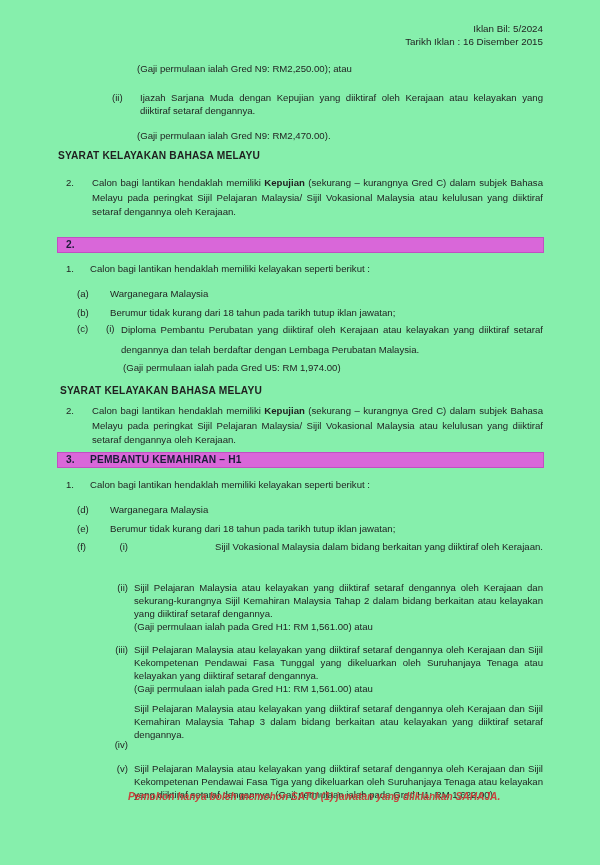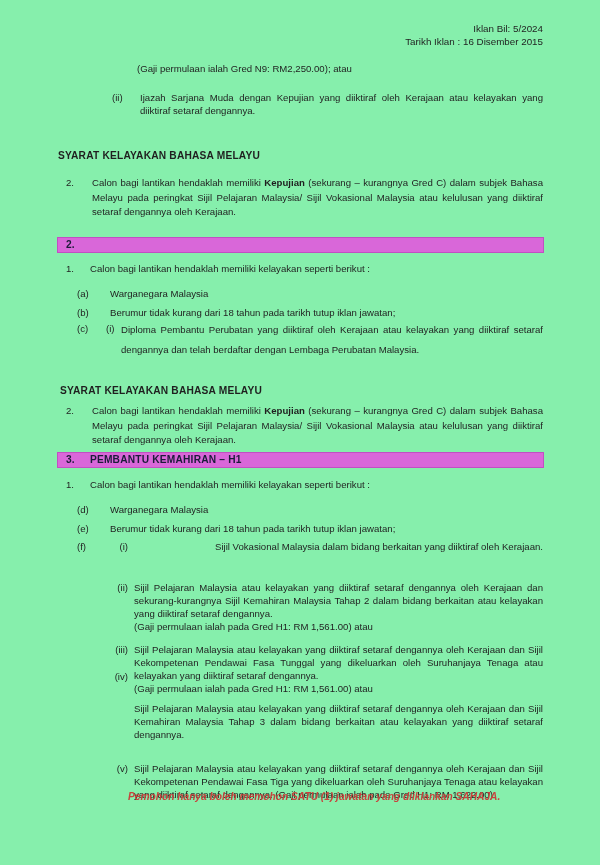--- a/index.html
+++ b/index.html
@@ -46,20 +46,21 @@
   <div class="abs hdr" style="top:22px;right:57px;">
     <div>Iklan Bil: 5/2024</div>
     <div>Tarikh Iklan : 16 Disember 2015</div>
   </div>
 
   <div class="abs" style="top:62px;left:137px;">(Gaji permulaan ialah Gred N9: RM2,250.00); atau</div>
 
   <div class="mk" style="top:91px;left:112px;">(ii)</div>
   <div class="abs just" style="top:91px;left:140px;width:403px;">Ijazah Sarjana Muda dengan Kepujian yang diiktiraf oleh Kerajaan atau kelayakan yang diiktiraf setaraf dengannya.</div>
 
+  <div class="abs" style="top:129px;left:137px;">(Gaji permulaan ialah Gred N9: RM2,470.00).</div>
 
   <div class="abs heading" style="top:149px;left:58px;">SYARAT KELAYAKAN BAHASA MELAYU</div>
 
   <div class="mk" style="top:176px;left:66px;">2.</div>
   <div class="abs just" style="top:176px;left:92px;width:451px;line-height:14.5px;"><span>Calon bagi lantikan hendaklah memiliki </span><span class="bold">Kepujian</span><span> (sekurang – kurangnya Gred C) dalam subjek Bahasa Melayu pada peringkat Sijil Pelajaran Malaysia/ Sijil Vokasional Malaysia atau kelulusan yang diiktiraf setaraf dengannya oleh Kerajaan.</span></div>
 
   <div class="secbar" style="top:237px;">
     <span class="num">2.</span>
   </div>
 
@@ -68,20 +69,21 @@
 
   <div class="mk" style="top:287px;left:77px;">(a)</div>
   <div class="abs" style="top:287px;left:110px;">Warganegara Malaysia</div>
 
   <div class="mk" style="top:306px;left:77px;">(b)</div>
   <div class="abs" style="top:306px;left:110px;">Berumur tidak kurang dari 18 tahun pada tarikh tutup iklan jawatan;</div>
 
   <div class="mk" style="top:322px;left:77px;">(c)</div>
   <div class="mk" style="top:322px;left:106px;">(i)</div>
   <div class="abs just" style="top:320px;left:121px;width:422px;line-height:19.5px;">Diploma Pembantu Perubatan yang diiktiraf oleh Kerajaan atau kelayakan yang diiktiraf setaraf dengannya dan telah berdaftar dengan Lembaga Perubatan Malaysia.</div>
+  <div class="abs" style="top:361px;left:123px;">(Gaji permulaan ialah pada Gred U5: RM 1,974.00)</div>
 
   <div class="abs heading" style="top:384px;left:60px;">SYARAT KELAYAKAN BAHASA MELAYU</div>
 
   <div class="mk" style="top:404px;left:66px;">2.</div>
   <div class="abs just" style="top:404px;left:92px;width:451px;line-height:14.5px;"><span>Calon bagi lantikan hendaklah memiliki </span><span class="bold">Kepujian</span><span> (sekurang – kurangnya Gred C) dalam subjek Bahasa Melayu pada peringkat Sijil Pelajaran Malaysia/ Sijil Vokasional Malaysia atau kelulusan yang diiktiraf setaraf dengannya oleh Kerajaan.</span></div>
 
   <div class="secbar" style="top:452px;">
     <span class="num">3.</span>
     <span class="ttl">PEMBANTU KEMAHIRAN – H1</span>
   </div>
@@ -104,21 +106,21 @@
     <div class="just">Sijil Pelajaran Malaysia atau kelayakan yang diiktiraf setaraf dengannya oleh Kerajaan dan sekurang-kurangnya Sijil Kemahiran Malaysia Tahap 2 dalam bidang berkaitan atau kelayakan yang diiktiraf setaraf dengannya.</div>
     <div>(Gaji permulaan ialah pada Gred H1: RM 1,561.00) atau</div>
   </div>
 
   <div class="mk-r" style="top:643px;left:98px;width:30px;">(iii)</div>
   <div class="abs" style="top:643px;left:134px;width:409px;">
     <div class="just">Sijil Pelajaran Malaysia atau kelayakan yang diiktiraf setaraf dengannya oleh Kerajaan dan Sijil Kekompetenan Pendawai Fasa Tunggal yang dikeluarkan oleh Suruhanjaya Tenaga atau kelayakan yang diiktiraf setaraf dengannya.</div>
     <div>(Gaji permulaan ialah pada Gred H1: RM 1,561.00) atau</div>
   </div>
 
-  <div class="mk-r" style="top:670px;left:98px;width:30px;text-align:right;">(iv)</div>
+  <div class="mk-r" style="top:738px;left:98px;width:30px;text-align:right;">(iv)</div>
   <div class="abs" style="top:702px;left:134px;width:409px;">
     <div class="just">Sijil Pelajaran Malaysia atau kelayakan yang diiktiraf setaraf dengannya oleh Kerajaan dan Sijil Kemahiran Malaysia Tahap 3 dalam bidang berkaitan atau kelayakan yang diiktiraf setaraf dengannya.</div>
   </div>
 
   <div class="mk-r" style="top:762px;left:98px;width:30px;">(v)</div>
   <div class="abs just" style="top:762px;left:134px;width:409px;">Sijil Pelajaran Malaysia atau kelayakan yang diiktiraf setaraf dengannya oleh Kerajaan dan Sijil Kekompetenan Pendawai Fasa Tiga yang dikeluarkan oleh Suruhanjaya Tenaga atau kelayakan yang diiktiraf setaraf dengannya. (Gaji permulaan ialah pada Gred H1: RM 1,622.00).</div>
 
   <div class="abs warning" style="top:790px;left:128px;">Pemohon hanya boleh memohon SATU (1) jawatan yang diiklankan SAHAJA.</div>
 
 </div>

